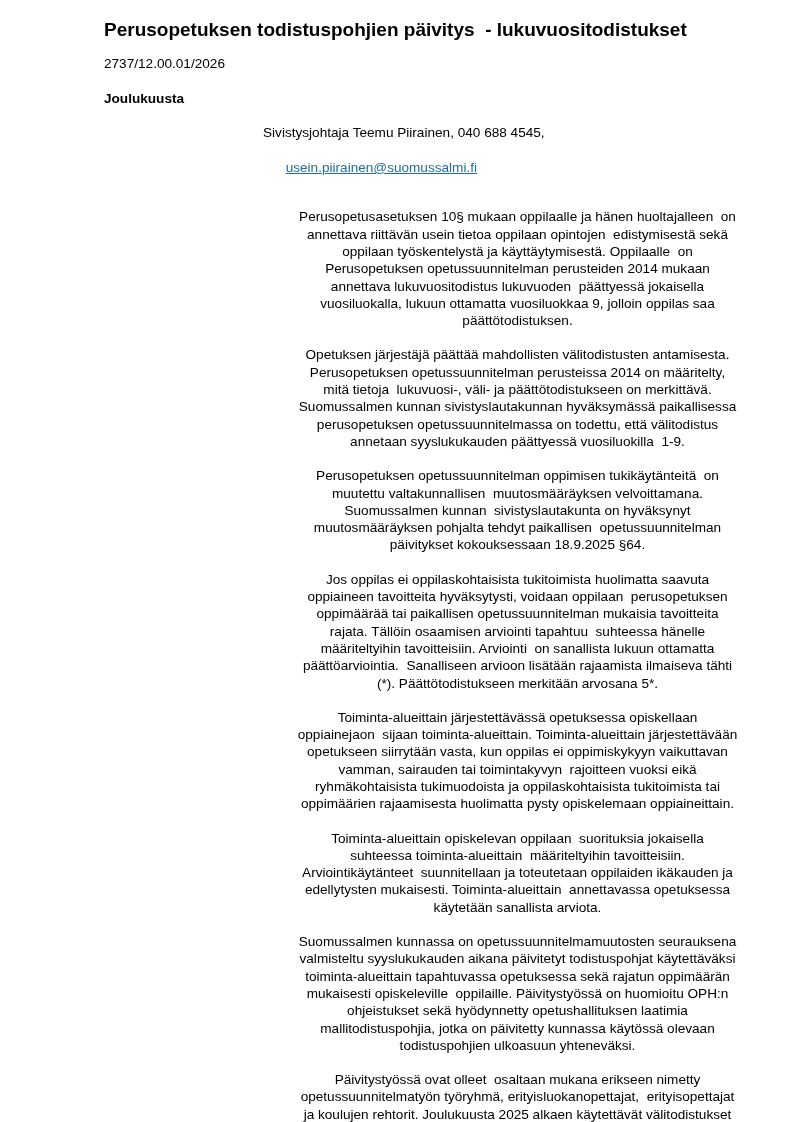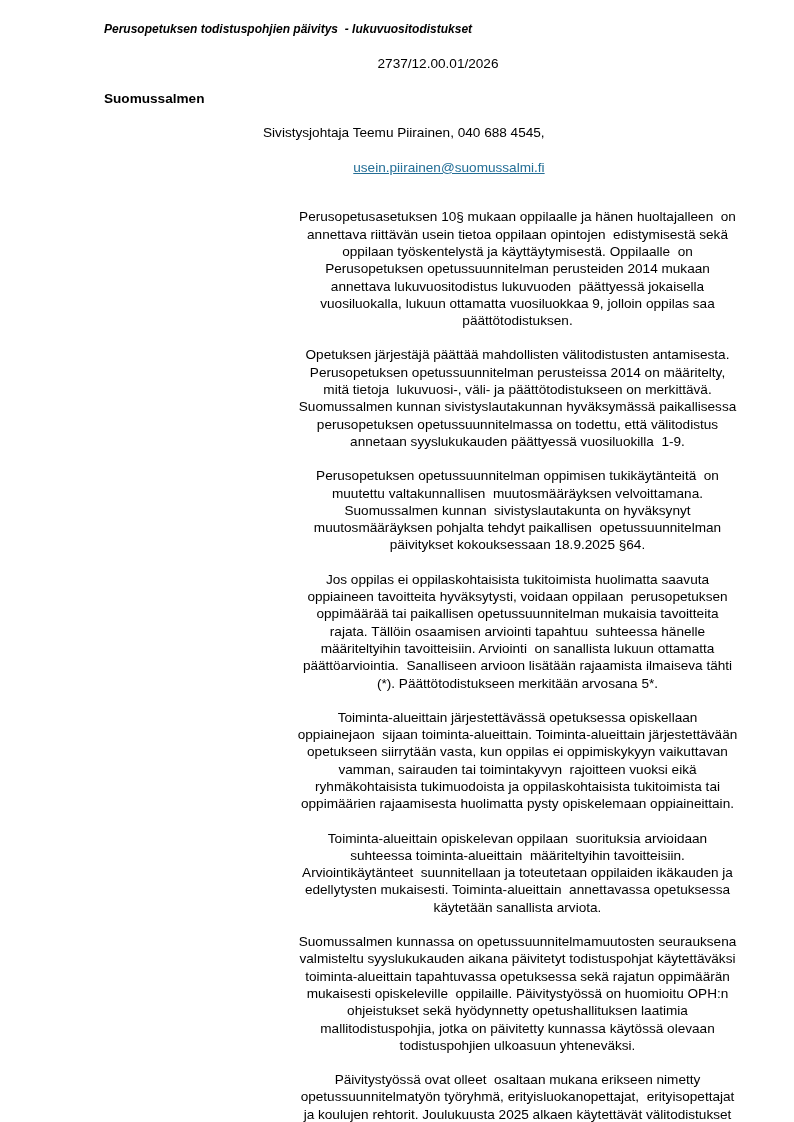--- a/index.html
+++ b/index.html
@@ -14,43 +14,40 @@
     position: absolute;
     left: 104px;
     top: 21px;
     width: 668px;
     font-family: "Liberation Sans", sans-serif;
     font-size: 13.6px;
     line-height: 17.3px;
     color: #000000;
   }
   .doc-title {
-    font-size: 12px;
+    font-size: 19px;
     font-weight: bold;
     margin: 0 0 17px 0;
     white-space: pre;
-    font-style: italic;
   }
   .header-line {
     margin: 0 0 17px 0;
     white-space: pre;
-    text-align: center;
   }
   .preparer-row {
     display: flex;
     margin: 0 0 15px 0;
   }
   .preparer-label {
     width: 159px;
     flex-shrink: 0;
     font-weight: bold;
   }
   .preparer-value {
     white-space: pre;
-    text-align: right;
   }
   .email-link {
     text-decoration: underline;
     cursor: pointer;
     white-space: pre;
   }
   .body-text {
     margin-left: 159px;
   }
   .body-text p {
@@ -63,21 +60,21 @@
 <body>
 
 <div class="page">
 
   <h1 class="doc-title">Perusopetuksen todistuspohjien päivitys  - lukuvuositodistukset</h1>
 
   <div class="header-line">2737/12.00.01/2026</div>
 
 
   <div class="preparer-row">
-    <div class="preparer-label">Suomussalmen</div>
+    <div class="preparer-label">Joulukuusta</div>
     <div class="preparer-value">
       <div>Sivistysjohtaja Teemu Piirainen, 040 688 4545,</div>
       <a class="email-link" style="color: rgb(35, 110, 150);">usein.piirainen@suomussalmi.fi</a>
     </div>
   </div>
 
   <div class="body-text">
     <p>Perusopetusasetuksen 10§ mukaan oppilaalle ja hänen huoltajalleen  on
 annettava riittävän usein tietoa oppilaan opintojen  edistymisestä sekä
 oppilaan työskentelystä ja käyttäytymisestä. Oppilaalle  on
@@ -102,21 +99,21 @@
 rajata. Tällöin osaamisen arviointi tapahtuu  suhteessa hänelle
 määriteltyihin tavoitteisiin. Arviointi  on sanallista lukuun ottamatta
 päättöarviointia.  Sanalliseen arvioon lisätään rajaamista ilmaiseva tähti
 (*). Päättötodistukseen merkitään arvosana 5*.</p>
     <p>Toiminta-alueittain järjestettävässä opetuksessa opiskellaan
 oppiainejaon  sijaan toiminta-alueittain. Toiminta-alueittain järjestettävään
 opetukseen siirrytään vasta, kun oppilas ei oppimiskykyyn vaikuttavan
 vamman, sairauden tai toimintakyvyn  rajoitteen vuoksi eikä
 ryhmäkohtaisista tukimuodoista ja oppilaskohtaisista tukitoimista tai
 oppimäärien rajaamisesta huolimatta pysty opiskelemaan oppiaineittain.</p>
-    <p>Toiminta-alueittain opiskelevan oppilaan  suorituksia arvioidaan
+    <p>Toiminta-alueittain opiskelevan oppilaan  suorituksia jokaisella
 suhteessa toiminta-alueittain  määriteltyihin tavoitteisiin.
 Arviointikäytänteet  suunnitellaan ja toteutetaan oppilaiden ikäkauden ja
 edellytysten mukaisesti. Toiminta-alueittain  annettavassa opetuksessa
 käytetään sanallista arviota.</p>
     <p>Suomussalmen kunnassa on opetussuunnitelmamuutosten seurauksena
 valmisteltu syyslukukauden aikana päivitetyt todistuspohjat käytettäväksi
 toiminta-alueittain tapahtuvassa opetuksessa sekä rajatun oppimäärän
 mukaisesti opiskeleville  oppilaille. Päivitystyössä on huomioitu OPH:n
 ohjeistukset sekä hyödynnetty opetushallituksen laatimia
 mallitodistuspohjia, jotka on päivitetty kunnassa käytössä olevaan

